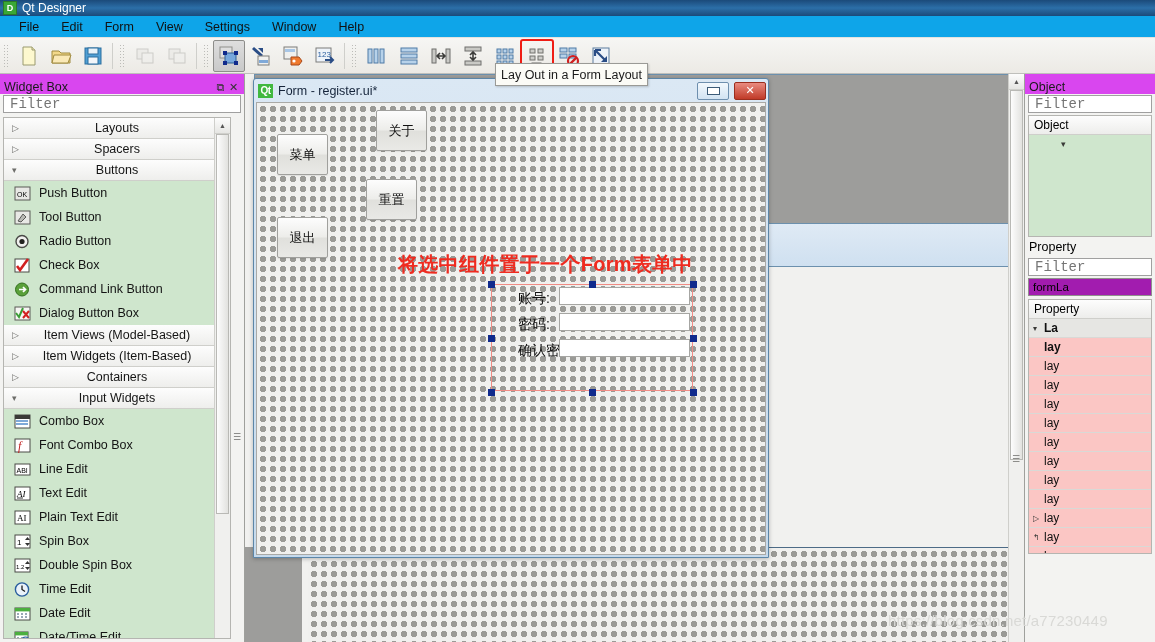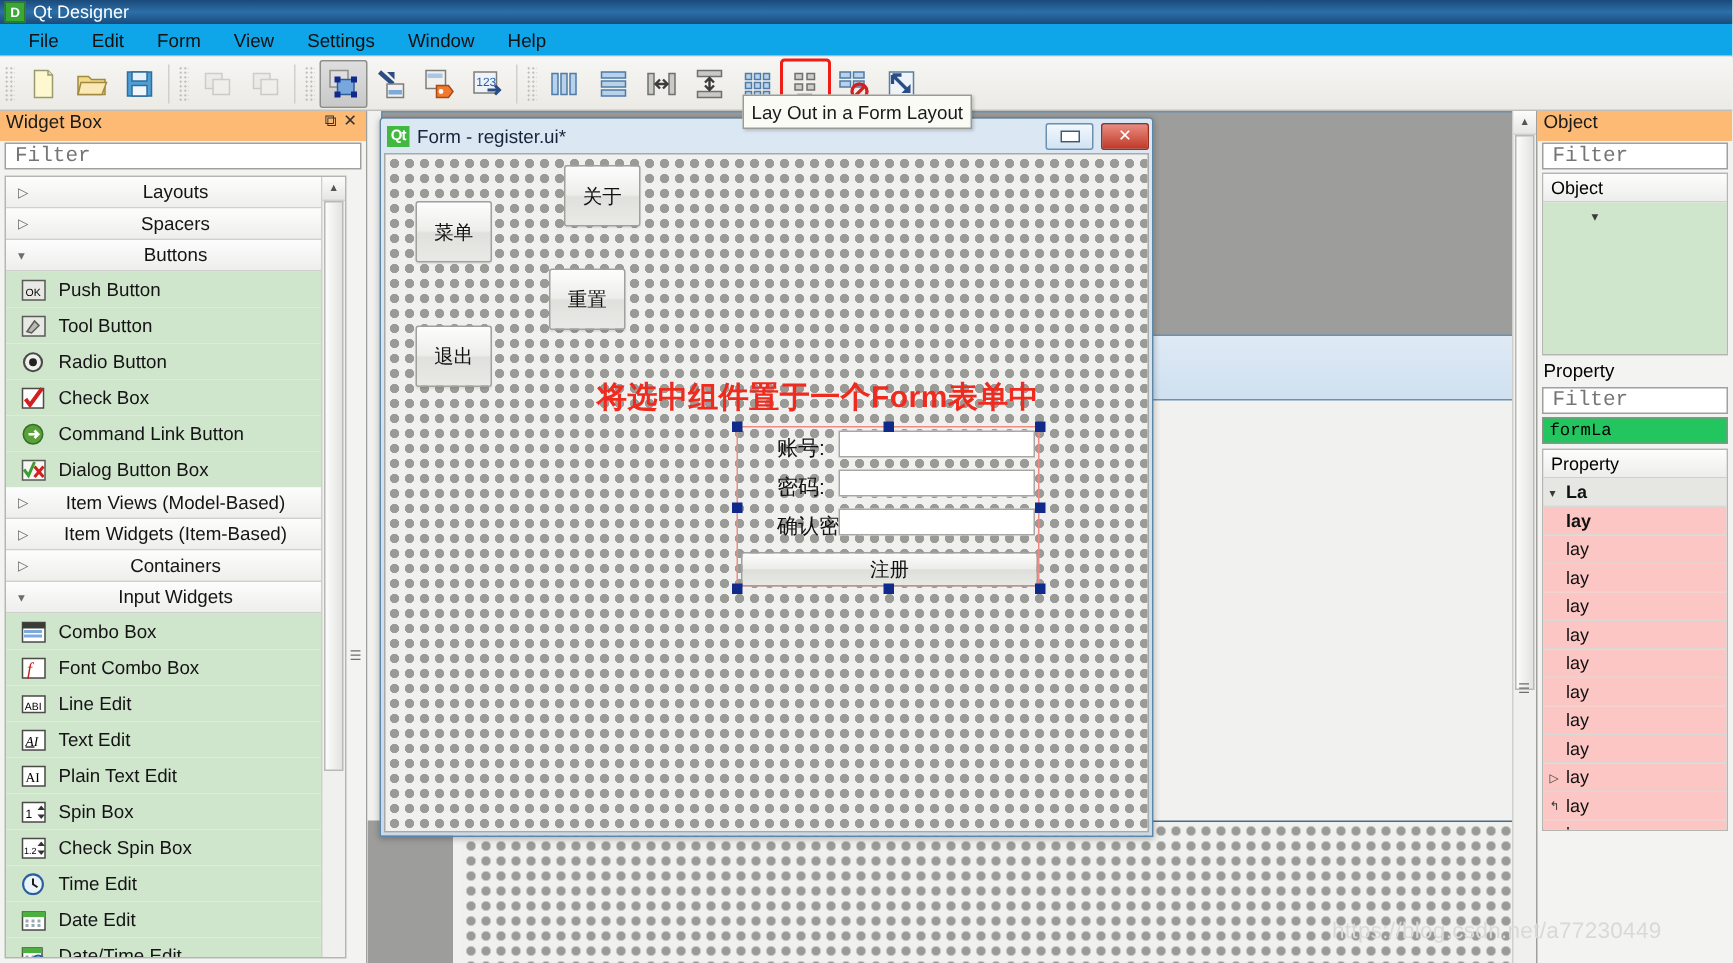--- a/index.html
+++ b/index.html
@@ -55,22 +55,22 @@
     display:flex;align-items:center;z-index:60;white-space:nowrap;
     box-shadow:1px 1px 2px rgba(0,0,0,.18);
   }
 
   
   #widgetbox{
     position:absolute;left:0;top:74px;width:245px;height:568px;
     background:#f3f3f1;border-right:1px solid #9fa09c;box-sizing:border-box;
   }
   .dock-title{
-    height:20px;display:flex;align-items:flex-start;padding:0 4px;
-    font-size:12.5px;color:#1a1a1a;background:#fdba74;
+    height:20px;display:flex;align-items:flex-end;padding:0 4px;
+    font-size:12.5px;color:#1a1a1a;background:#d946ef;
   }
   .dock-title .t{flex:1;}
   .dock-btn{width:13px;height:13px;display:flex;align-items:center;justify-content:center;
      font-size:11px;color:#333;}
   .filterbox{
     margin:1px 3px 2px 3px;height:18px;border:1px solid #a0a0a0;background:#fff;
     display:flex;align-items:center;padding:0 4px;box-sizing:border-box;
   }
   .filterbox input{
     border:0;outline:0;width:100%;font-family:"Liberation Mono","DejaVu Sans Mono",monospace;
@@ -203,23 +203,23 @@
   #obj-tree{
     margin:0 3px;height:122px;border:1px solid #b5b5b1;background:#fff;box-sizing:border-box;
     position:relative;
   }
   #obj-tree .hdr{height:18px;border-bottom:1px solid #cfcfcb;display:flex;align-items:center;
     padding-left:5px;background:linear-gradient(to bottom,#fdfdfd,#ededeb);font-size:12px;}
   #obj-tree .body{position:absolute;left:0;right:0;top:19px;bottom:0;background:#cfe6cd;}
   #obj-tree .body .arrow{position:absolute;left:32px;top:4px;font-size:9px;color:#3a3a38;}
   .prop-hdr{height:20px;display:flex;align-items:center;padding:0 4px;font-size:12.5px;}
   #prop-name{
-    margin:0 3px;height:18px;border:1px solid #8f8f8c;background:#22c55e;
+    margin:0 3px;height:18px;border:1px solid #8f8f8c;background:#a21caf;
     display:flex;align-items:center;padding-left:4px;box-sizing:border-box;
-    font-family:Liberation Mono, monospace;font-size:11.5px;
+    font-family:Liberation Sans, sans-serif;font-size:11.5px;
   }
   #prop-table{
     margin:3px 3px 0 3px;border:1px solid #b5b5b1;background:#fff;box-sizing:border-box;
     height:255px;overflow:hidden;
   }
   #prop-table .thead{height:18px;background:linear-gradient(to bottom,#fdfdfd,#ededeb);
     border-bottom:1px solid #cfcfcb;display:flex;align-items:center;padding-left:5px;font-size:12px;}
   .prow{
     height:19px;display:flex;align-items:center;gap:3px;padding-left:4px;
     background:#fbc6c4;border-bottom:1px solid #d9d9d6;font-size:12px;color:#111;
@@ -567,21 +567,21 @@
     </div>
     <div class="wrow">
       <span class="wicon">
         <svg width="17" height="15">
             <rect x="1" y="1" width="15" height="13" fill="#fff" stroke="#4a4a47"></rect>
             <text x="2" y="11" font-size="6" font-family="sans-serif">1.2</text>
             <path d="M11 6 L13.5 3 L16 6 Z" fill="#333"></path>
             <path d="M11 9 L13.5 12 L16 9 Z" fill="#333"></path>
           </svg>
       </span>
-      <span>Check Spin Box</span>
+      <span>Double Spin Box</span>
     </div>
     <div class="wrow">
       <span class="wicon">
         <svg width="17" height="15">
             <circle cx="8" cy="7.5" r="6.6" fill="#eaf2fa" stroke="#2a5e9e" stroke-width="1.4"></circle>
             <path d="M8 3.6 L8 7.5 L11 9.5" stroke="#1a1a1a" stroke-width="1.3" fill="none"></path>
           </svg>
       </span>
       <span>Time Edit</span>
     </div>
@@ -660,21 +660,20 @@
       <div id="sel-group">
         <div class="flabel" style="left:3px;top:5px;">账号:</div>
         <div class="fedit" style="left:67px;top:2px;width:131px;height:18px;"></div>
 
         <div class="flabel" style="left:3px;top:31px;">密码:</div>
         <div class="fedit" style="left:67px;top:28px;width:131px;height:18px;"></div>
 
         <div class="flabel" style="left:3px;top:57px;">确认密码:</div>
         <div class="fedit" style="left:67px;top:54px;width:131px;height:18px;"></div>
 
-        <div id="regbtn">注册</div>
 
         <div class="handle" style="left:-4px;top:-4px;"></div>
         <div class="handle" style="left:97px;top:-4px;"></div>
         <div class="handle" style="left:198px;top:-4px;"></div>
         <div class="handle" style="left:-4px;top:50px;"></div>
         <div class="handle" style="left:198px;top:50px;"></div>
         <div class="handle" style="left:-4px;top:104px;"></div>
         <div class="handle" style="left:97px;top:104px;"></div>
         <div class="handle" style="left:198px;top:104px;"></div>
       </div>

